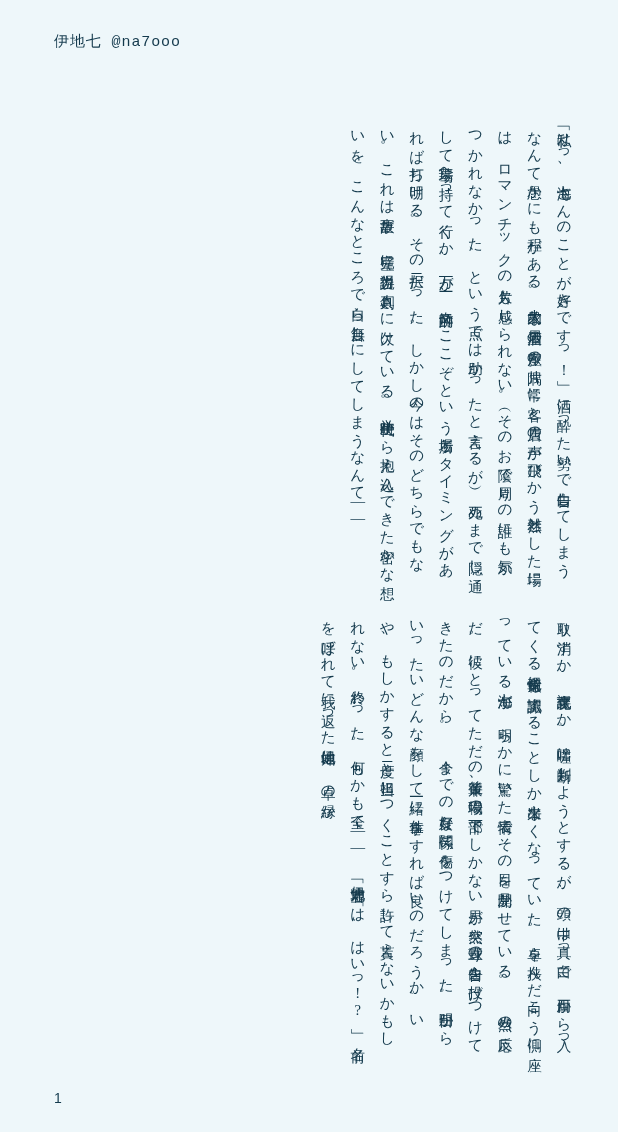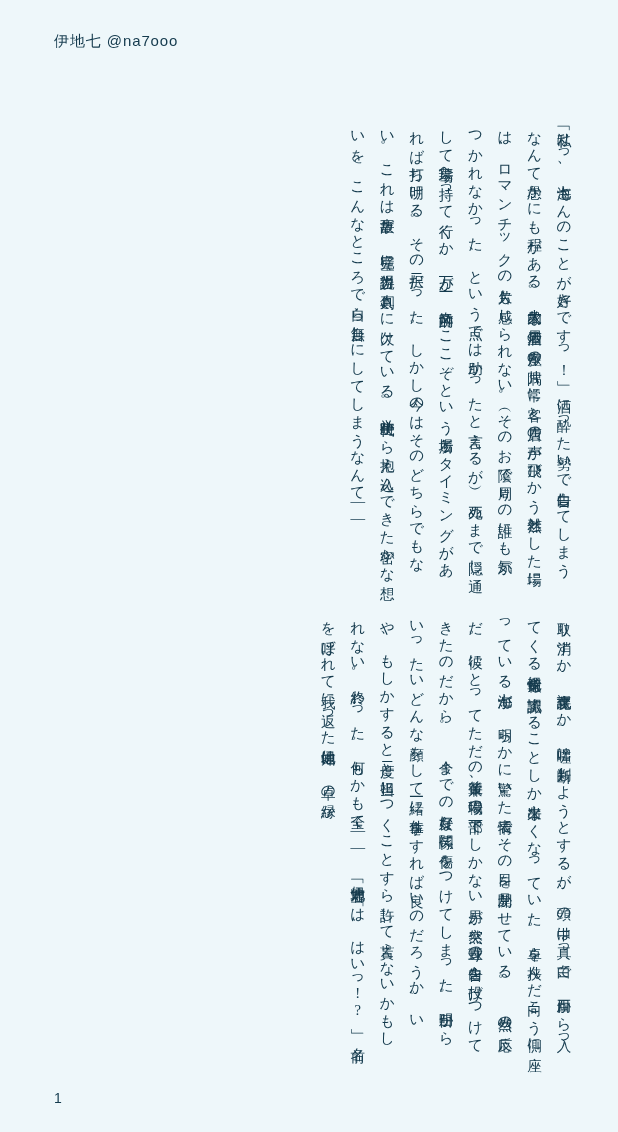--- a/index.html
+++ b/index.html
@@ -22,21 +22,21 @@
     flex-direction: column;
   }
   .header {
     padding: 32px 54px 0 54px;
     flex: 0 0 auto;
   }
   .byline {
     font-size: 15px;
     letter-spacing: 0.06em;
     color: #143a4d;
-    font-family: Liberation Sans, sans-serif;
+    font-family: Liberation Mono, monospace;
     white-space: nowrap;
   }
   .body-area {
     flex: 1 1 auto;
     position: relative;
     padding: 22px 40px 0 40px;
     box-sizing: border-box;
   }
   .vtext {
     writing-mode: vertical-rl;

